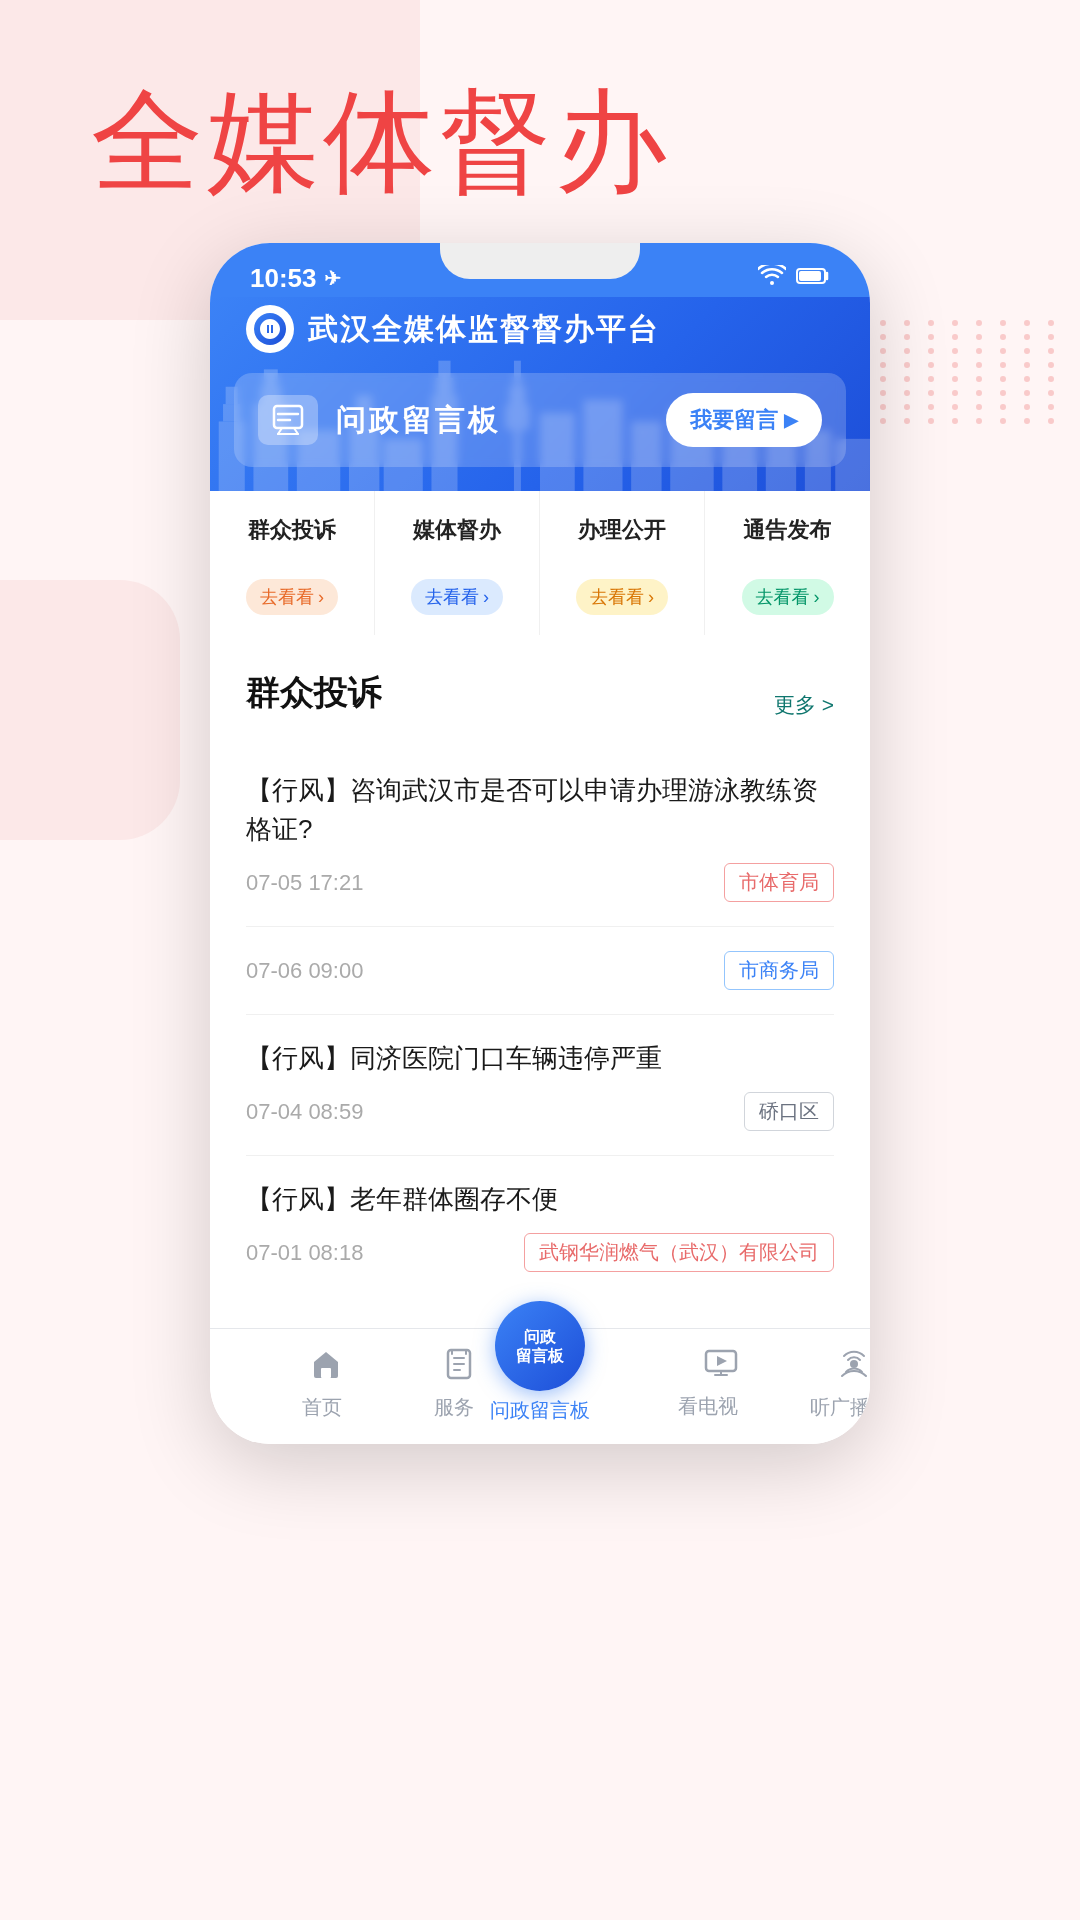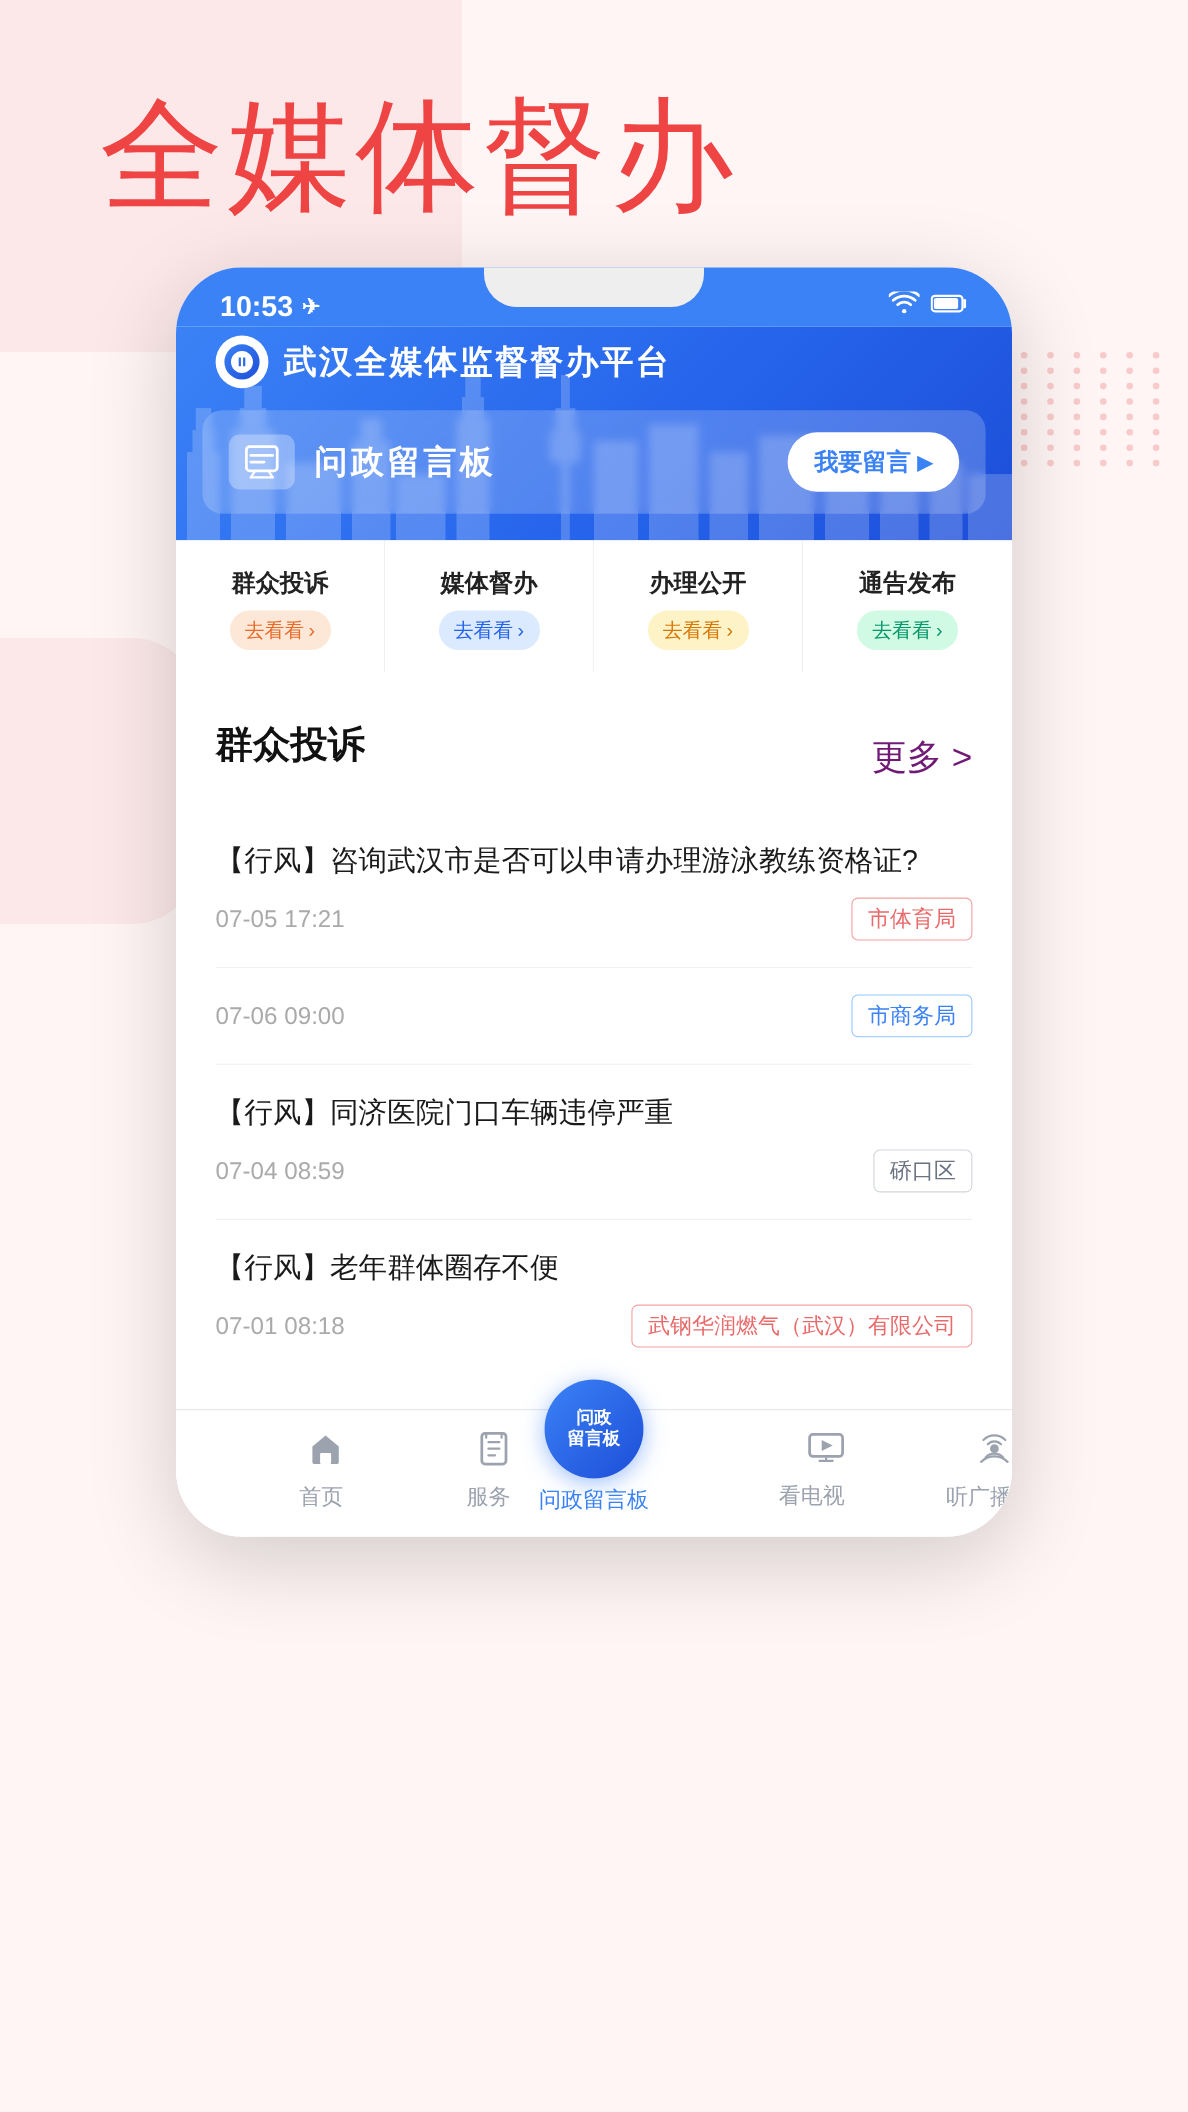--- a/index.html
+++ b/index.html
@@ -65,21 +65,21 @@
     
     .phone-wrapper {
       position: relative;
       z-index: 2;
       display: flex;
       justify-content: center;
       padding: 0 40px;
     }
 
     .phone-mockup {
-      width: 760px;
+      width: 660px;
       background: #fff;
       border-radius: 60px;
       overflow: hidden;
       box-shadow: 0 20px 80px rgba(0,0,0,0.18);
       position: relative;
     }
 
     
     .status-bar {
       background: #3b82f6;
@@ -223,20 +223,21 @@
       text-align: center;
     }
     .cat-btn {
       border-radius: 20px;
       padding: 6px 14px;
       font-size: 18px;
       font-weight: 500;
       display: flex;
       align-items: center;
       gap: 4px;
+      margin-top: 24px;
     }
     .cat-btn-orange { background: #fde8d8; color: #e86b2a; }
     .cat-btn-blue   { background: #dbeafe; color: #2563eb; }
     .cat-btn-yellow { background: #fef3c7; color: #d97706; }
     .cat-btn-green  { background: #d1fae5; color: #059669; }
 
     
     .content-area {
       background: #fff;
       padding: 32px 36px;
@@ -248,22 +249,22 @@
       justify-content: space-between;
       align-items: center;
       margin-bottom: 28px;
     }
     .section-title {
       font-size: 34px;
       font-weight: 800;
       color: #111;
     }
     .section-more {
-      font-size: 32px;
-      color: #701a75;
+      font-size: 21px;
+      color: #0f766e;
       margin-top: 24px;
     }
 
     
     .news-item {
       padding: 24px 0;
       border-bottom: 1px solid #f0f0f0;
     }
     .news-item:last-child { border-bottom: none; }
     .news-title {

